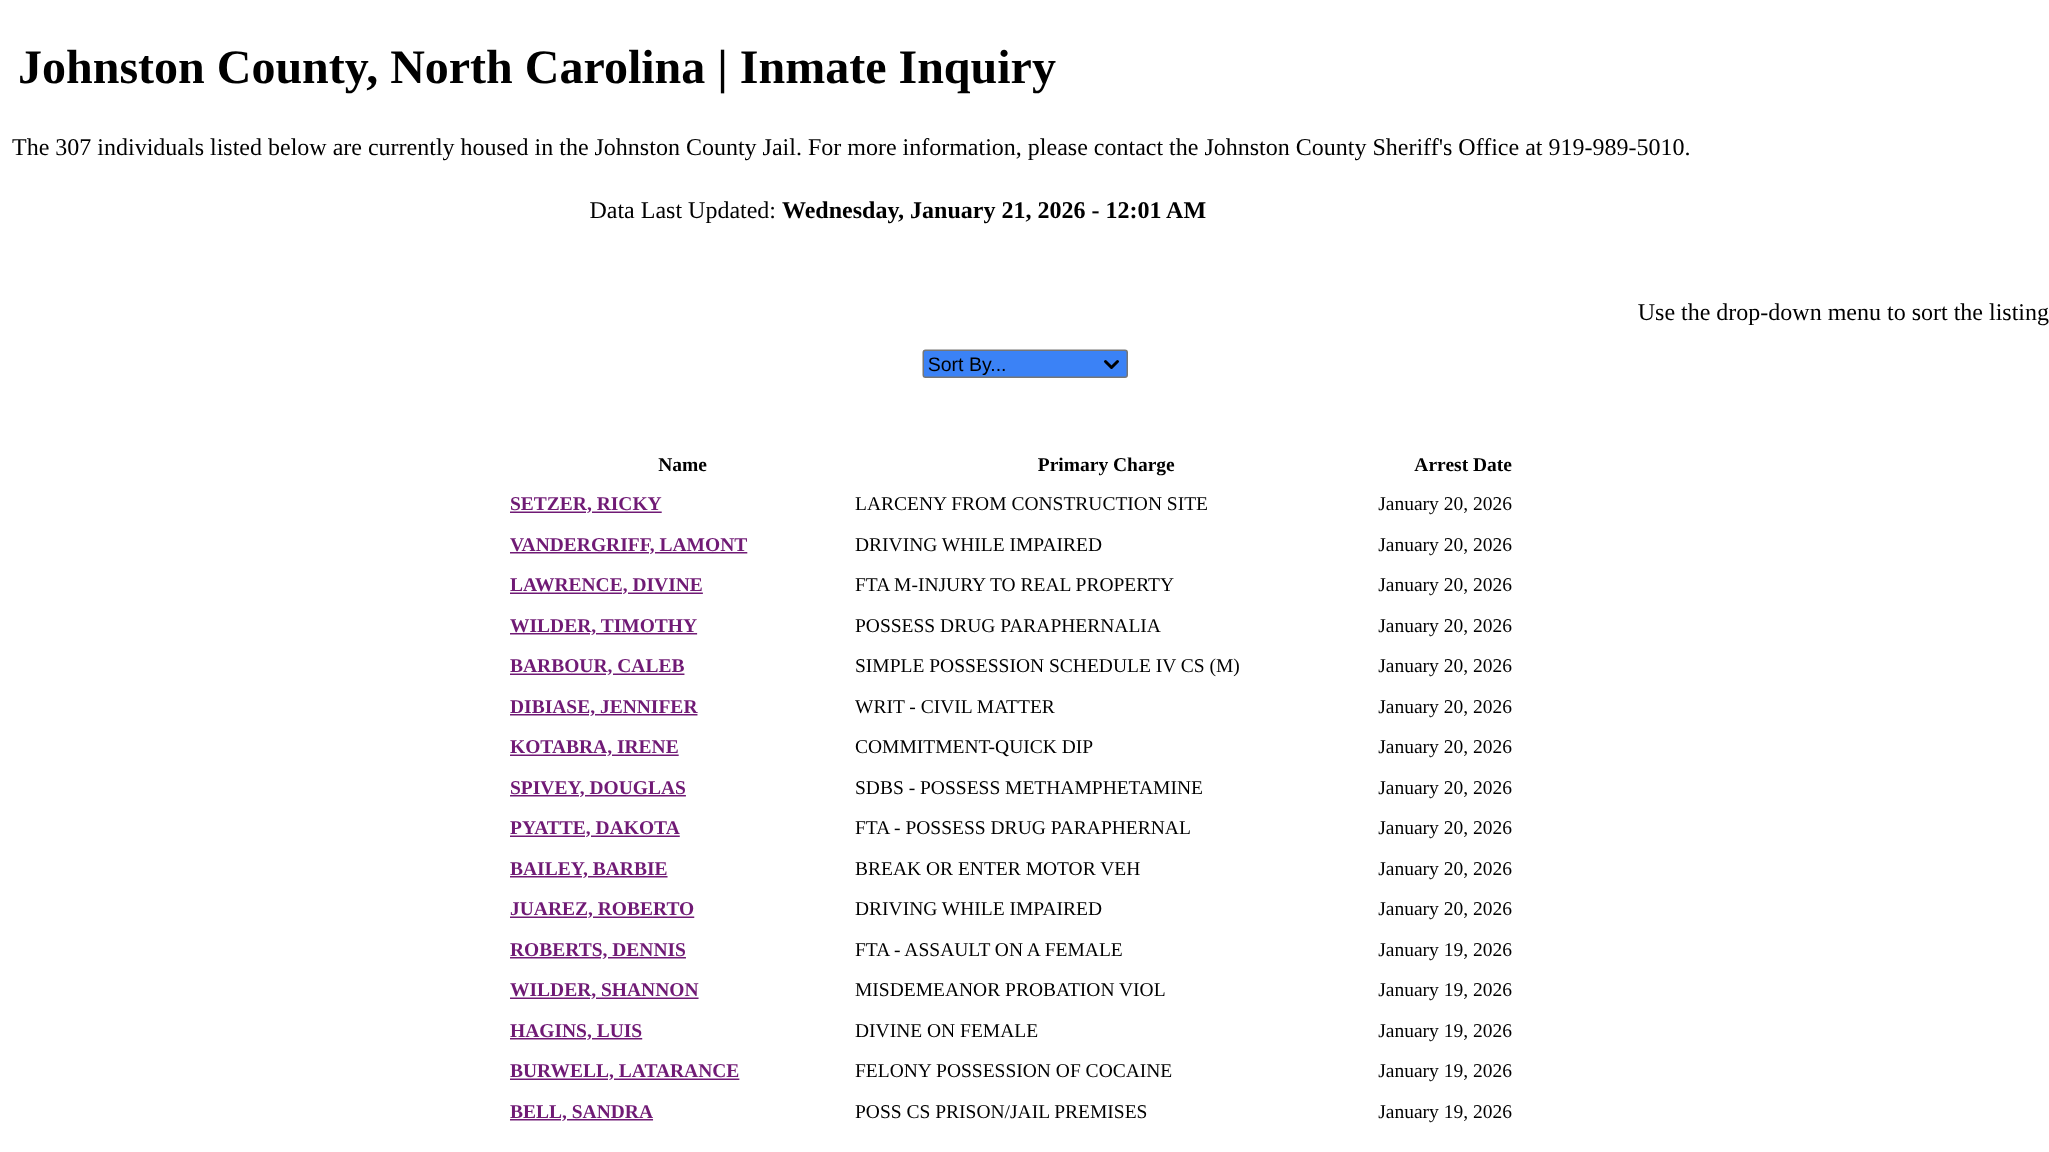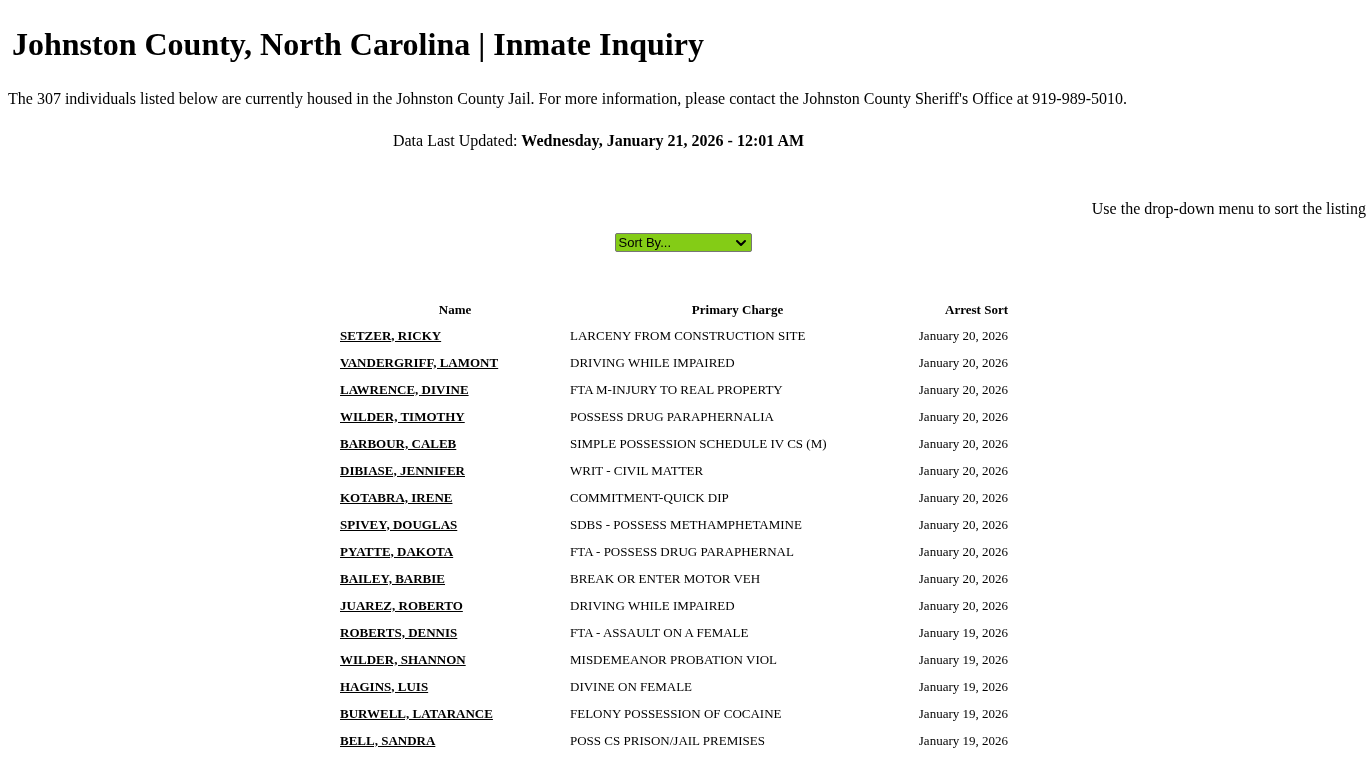--- a/index.html
+++ b/index.html
@@ -27,21 +27,21 @@
     position: absolute; left: 0; width: 1366px; top: 199px;
     text-align: right; font-size: 16px; line-height: 20px;
   }
   .sort-wrap {
     position: absolute; left: 0; width: 1366px; top: 233px;
     text-align: center;
   }
   .sort-select {
     width: 137px; height: 19px;
     font-family: "Liberation Sans", "DejaVu Sans", sans-serif;
-    font-size: 13px; color: #000; background: #84cc16;
+    font-size: 13px; color: #000; background: #3b82f6;
     border: 1px solid #767676; border-radius: 2px;
     padding: 0 0 0 3px; box-sizing: border-box;
     display: inline-flex; align-items: center; justify-content: space-between;
     cursor: pointer; vertical-align: top;
   }
   .sort-select .chev {
     width: 14px; height: 14px; margin-right: 3px; display: inline-block;
   }
   table.listing {
     position: absolute; left: 340px; top: 297px;
@@ -55,21 +55,21 @@
   table.listing td {
     height: 27px; padding: 0; vertical-align: middle; white-space: nowrap;
   }
   th.col-name { width: 230px; text-align: center; }
   th.col-charge { width: 335px; text-align: center; }
   th.col-date { width: 103px; text-align: right; padding-right: 4px; }
   td.c-name { padding-left: 3px; }
   td.c-charge { padding-left: 3px; }
   td.c-date { text-align: right; padding-right: 0; }
   a.inmate-link {
-    color: #000000; font-weight: bold; text-decoration: underline;
+    color: #701a75; font-weight: bold; text-decoration: underline;
   }
 </style>
 </head>
 <body>
 
 <h1>Johnston County, North Carolina | Inmate Inquiry</h1>
 
 <p class="intro">The 307 individuals listed below are currently housed in the Johnston County Jail. For more information, please contact the Johnston County Sheriff's Office at 919-989-5010.</p>
 
 <div class="updated"><span>Data Last Updated: </span><b>Wednesday, January 21, 2026 - 12:01 AM</b></div>
@@ -83,21 +83,21 @@
       <path d="M3 5 L7 9 L11 5" fill="none" stroke="#000" stroke-width="2" stroke-linecap="round" stroke-linejoin="round"></path>
     </svg>
   </div>
 </div>
 
 <table class="listing">
   <thead>
     <tr>
       <th class="col-name">Name</th>
       <th class="col-charge">Primary Charge</th>
-      <th class="col-date">Arrest Sort</th>
+      <th class="col-date">Arrest Date</th>
     </tr>
   </thead>
   <tbody>
     <tr>
       <td class="c-name"><a href="#" class="inmate-link">SETZER, RICKY</a></td>
       <td class="c-charge">LARCENY FROM CONSTRUCTION SITE</td>
       <td class="c-date">January 20, 2026</td>
     </tr>
     <tr>
       <td class="c-name"><a href="#" class="inmate-link">VANDERGRIFF, LAMONT</a></td>

